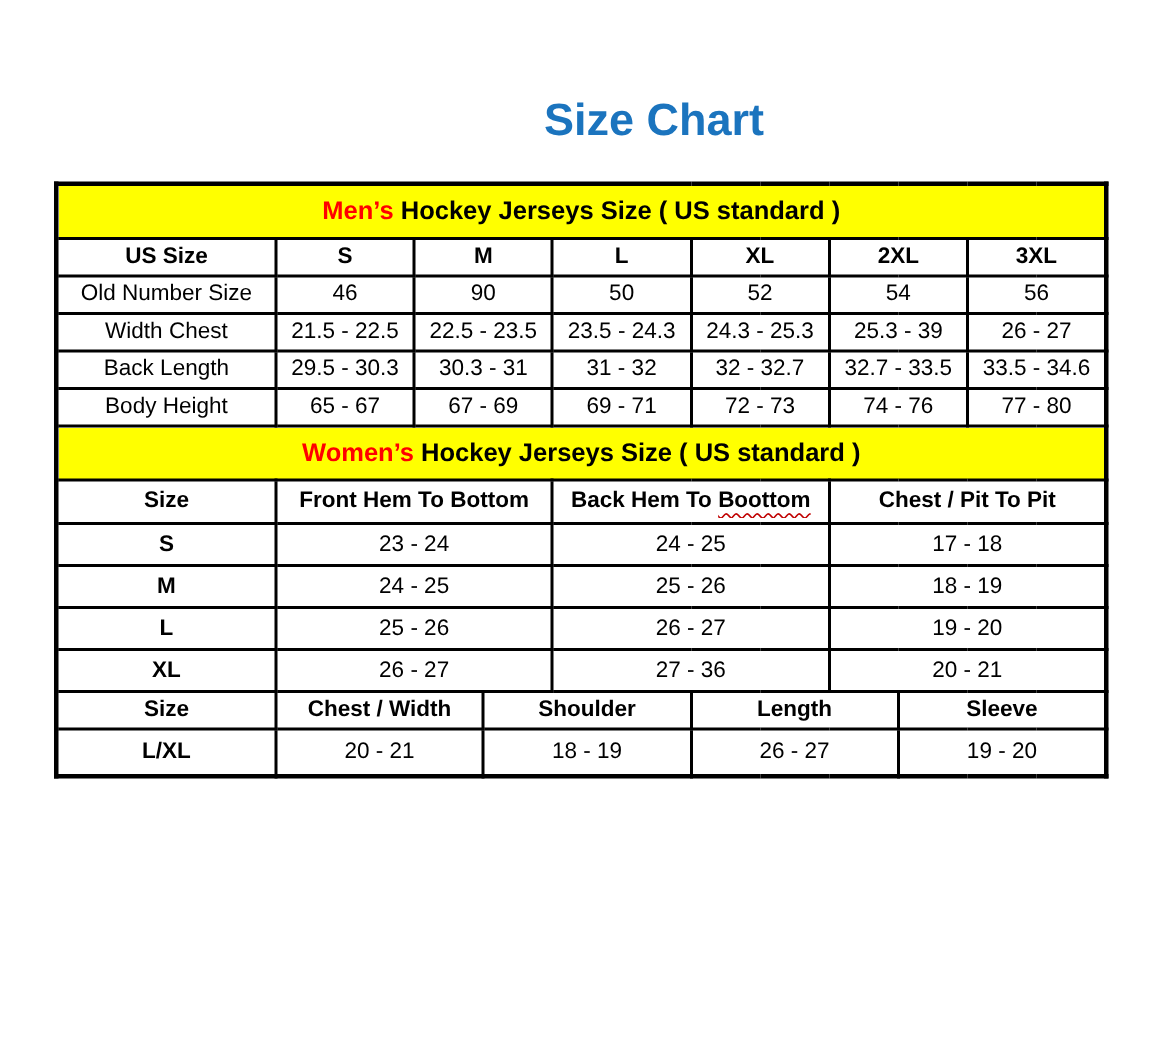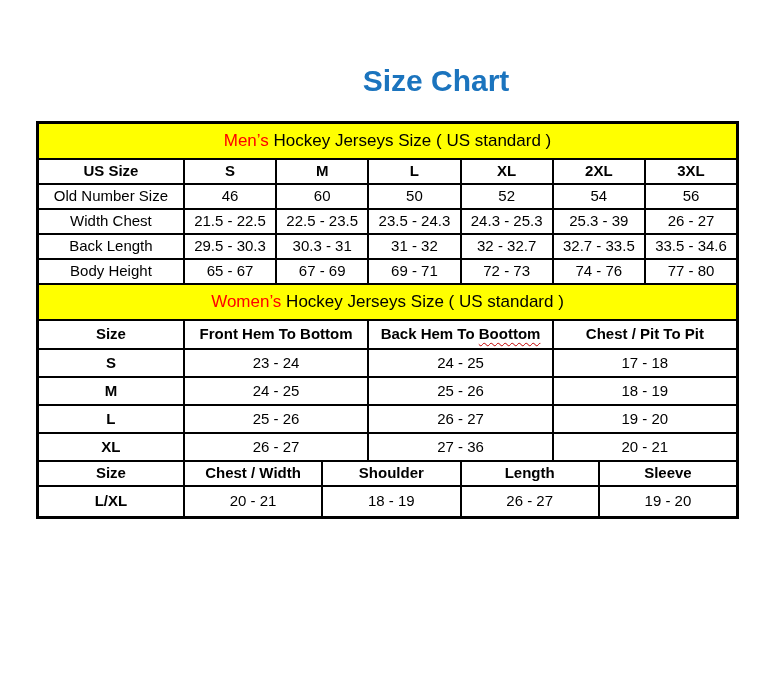--- a/index.html
+++ b/index.html
@@ -35,21 +35,21 @@
     padding: 0 2px;
     font-size: 15px;
     line-height: 1.1;
     overflow: hidden;
     white-space: nowrap;
   }
   col.c-label { width: 146px; }
   col.c-unit  { width: 46px;  }
   tr.band td {
     background: #FFFF00;
-    font-weight: normal;
+    font-weight: bold;
     font-size: 17px;
     height: 34px;
     margin-top: 20px;
   }
   tr.band .hl { color: #FF0000; }
   td.b { font-weight: bold; }
   tr.m-head td { height: 23px; }
   tr.m-row  td { height: 23px; }
   tr.w-head td { height: 27px; }
   tr.w-row  td { height: 26px; }
@@ -94,21 +94,21 @@
       <td class="b" colspan="2">S</td>
       <td class="b" colspan="2">M</td>
       <td class="b" colspan="2">L</td>
       <td class="b" colspan="2">XL</td>
       <td class="b" colspan="2">2XL</td>
       <td class="b" colspan="2">3XL</td>
     </tr>
     <tr class="m-row">
       <td>Old Number Size</td>
       <td colspan="2">46</td>
-      <td colspan="2">60</td>
+      <td colspan="2">90</td>
       <td colspan="2">50</td>
       <td colspan="2">52</td>
       <td colspan="2">54</td>
       <td colspan="2">56</td>
     </tr>
     <tr class="m-row">
       <td>Width Chest</td>
       <td colspan="2">21.5 - 22.5</td>
       <td colspan="2">22.5 - 23.5</td>
       <td colspan="2">23.5 - 24.3</td>

